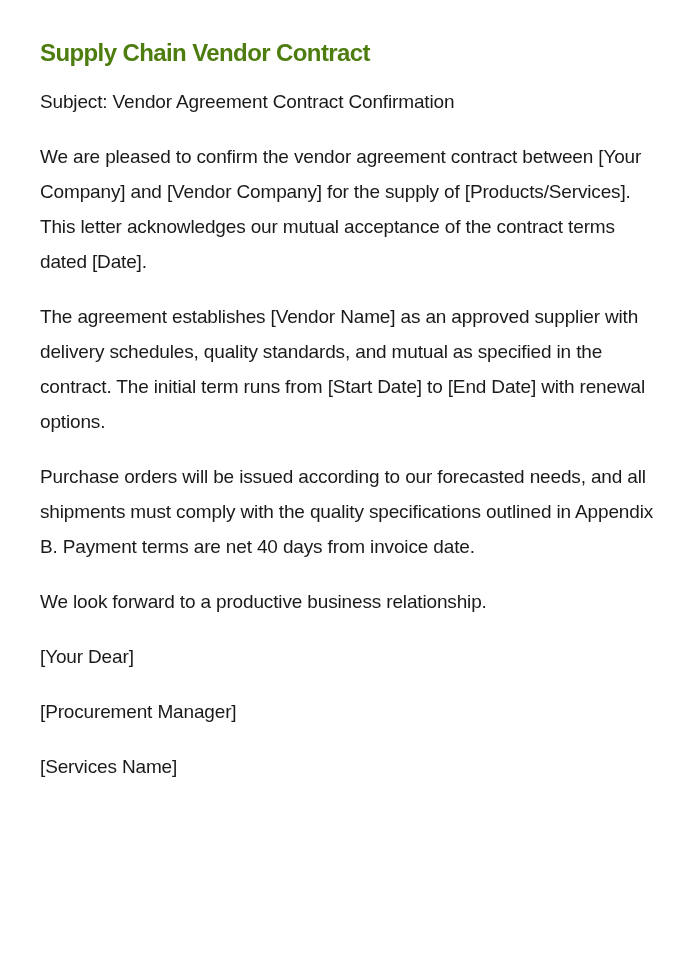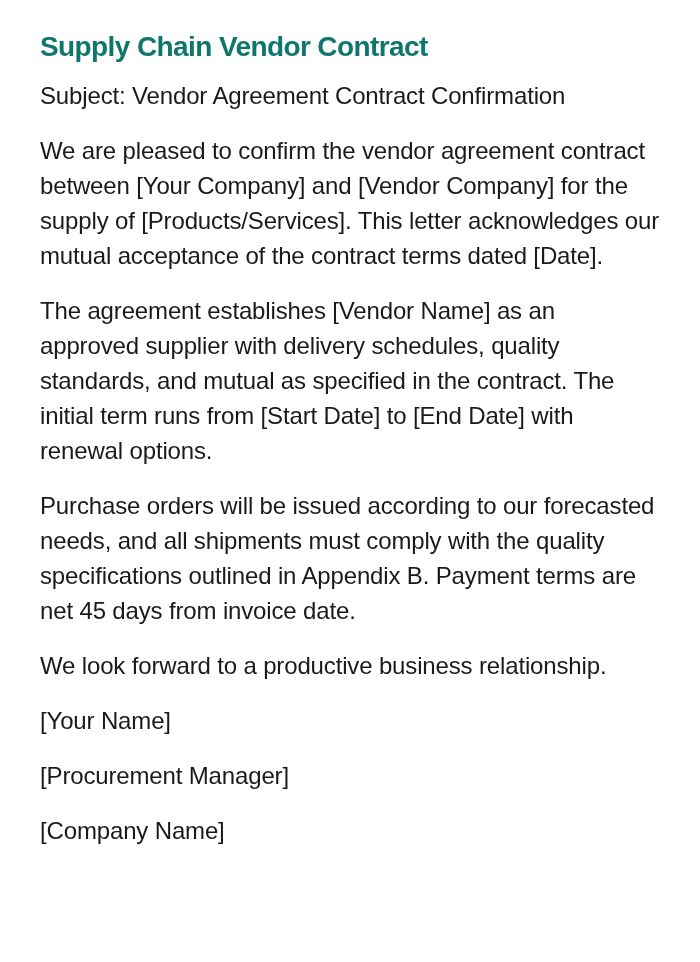--- a/index.html
+++ b/index.html
@@ -15,43 +15,43 @@
       color: #1a1a1a;
     }
     .page {
       position: relative;
       width: 700px;
       height: 962px;
       box-sizing: border-box;
       padding: 24px 40px 0 40px;
     }
     .doc-title {
-      font-size: 28px;
+      font-size: 24px;
       font-weight: bold;
-      color: #0f766e;
-      margin: 6px 0 14px 0;
+      color: #4d7c0f;
+      margin: 12px 0 14px 0;
       line-height: 34px;
       letter-spacing: -0.6px;
     }
     .para {
-      font-size: 24px;
+      font-size: 19px;
       line-height: 35px;
       margin: 0 0 20px 0;
       letter-spacing: -0.15px;
       color: #1a1a1a;
     }
     .para.subject { margin-bottom: 20px; }
     .para.single { margin-bottom: 20px; }
   </style>
 </head>
 <body>
 
 <div class="page">
   <h1 class="doc-title">Supply Chain Vendor Contract</h1>
   <p class="para subject">Subject: Vendor Agreement Contract Confirmation</p>
   <p class="para">We are pleased to confirm the vendor agreement contract between [Your Company] and [Vendor Company] for the supply of [Products/Services]. This letter acknowledges our mutual acceptance of the contract terms dated [Date].</p>
   <p class="para">The agreement establishes [Vendor Name] as an approved supplier with delivery schedules, quality standards, and mutual as specified in the contract. The initial term runs from [Start Date] to [End Date] with renewal options.</p>
-  <p class="para">Purchase orders will be issued according to our forecasted needs, and all shipments must comply with the quality specifications outlined in Appendix B. Payment terms are net 45 days from invoice date.</p>
+  <p class="para">Purchase orders will be issued according to our forecasted needs, and all shipments must comply with the quality specifications outlined in Appendix B. Payment terms are net 40 days from invoice date.</p>
   <p class="para single">We look forward to a productive business relationship.</p>
-  <p class="para single">[Your Name]</p>
+  <p class="para single">[Your Dear]</p>
   <p class="para single">[Procurement Manager]</p>
-  <p class="para single">[Company Name]</p>
+  <p class="para single">[Services Name]</p>
 </div>
 
 </body></html>

